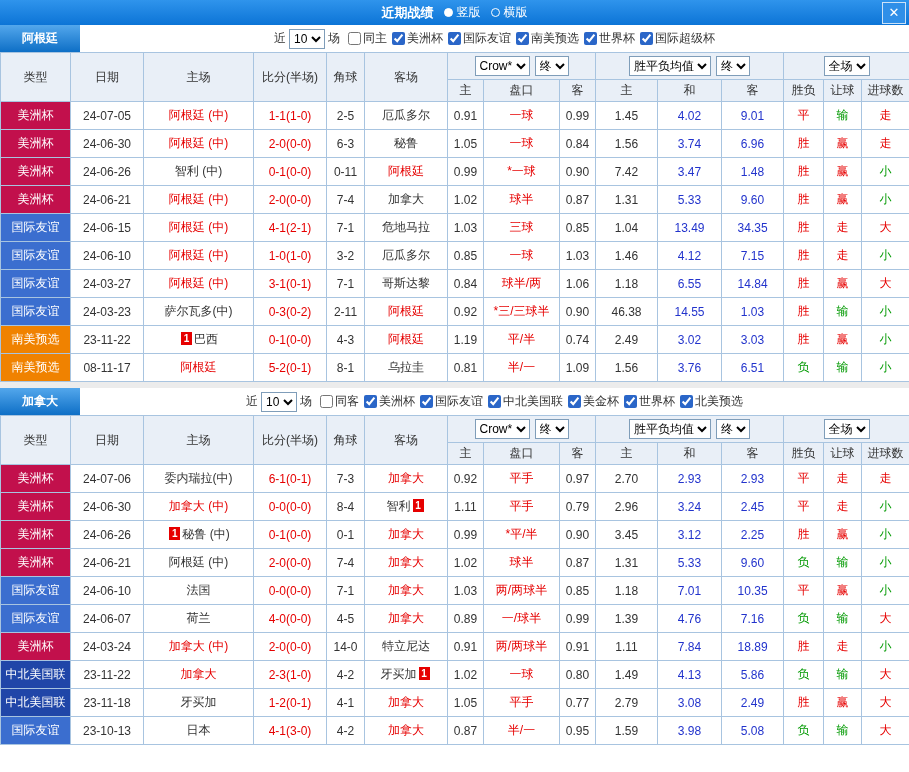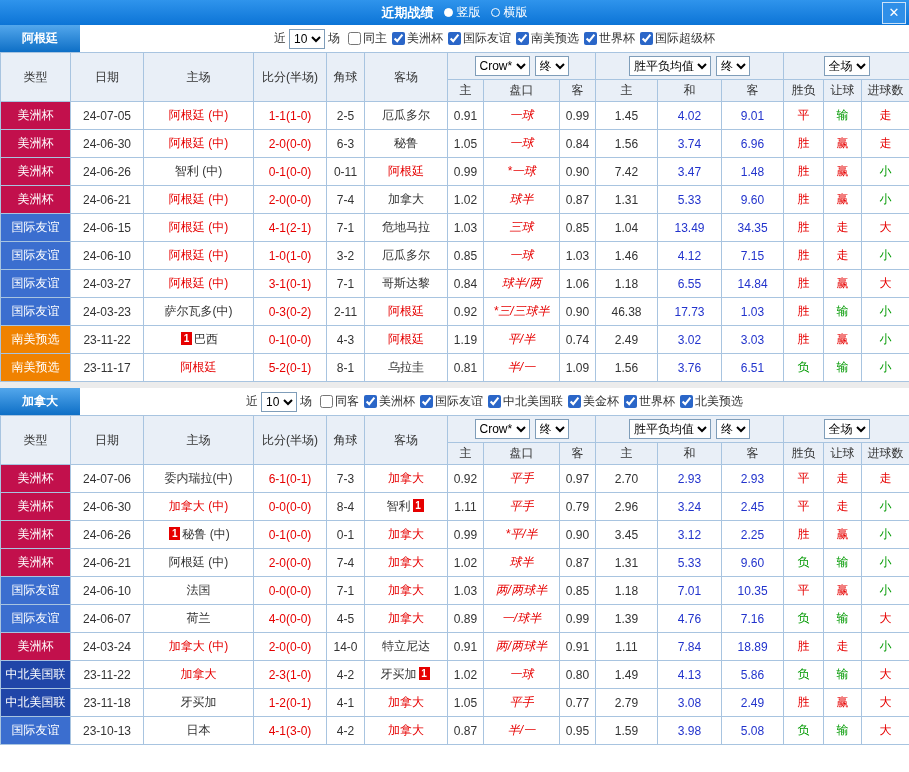--- a/index.html
+++ b/index.html
@@ -23,21 +23,21 @@
   .grid{width:100%;border-collapse:collapse;table-layout:fixed;}
   .grid td{border:1px solid #a8c4e0;text-align:center;padding:0;overflow:hidden;white-space:nowrap;}
   .grid thead td{background:#e9eff7;}
   .grid thead tr.h1 td{height:26px;}
   .grid thead tr.h2 td{height:21px;}
   .grid tbody td{height:27px;}
   .dd-cell{padding:2px 0;}
   .dd-wrap{display:flex;align-items:center;justify-content:center;gap:5px;}
   .type{color:#fff;}
   .score{color:#e60000;}
-  .handicap{color:#e60000;font-style:italic;}
+  .handicap{color:#e60000;}
   .blue{color:#2233cc;}
   .focus{color:#e60000;}
   .team-name{cursor:pointer;}
   .card{display:inline-block;min-width:11px;height:13px;line-height:13px;background:#e60000;color:#fff;font-size:10px;font-weight:bold;margin:0 2px;vertical-align:1px;}
   
   .summary{text-align:center;padding:6px 0 7px;color:#2222cc;}
   .summary .hl{background:#009933;color:#fff;padding:0 3px;font-weight:bold;margin:0 2px;}
   .summary .red{color:#e60000;}
   .divider{height:6px;background:#ececec;}
 </style>
@@ -272,21 +272,21 @@
           <td class="type" style="background: rgb(59, 110, 207);">国际友谊</td>
           <td>24-03-23</td>
           <td class="team"><span class="team-name">萨尔瓦多(中)</span></td>
           <td class="score">0-3(0-2)</td>
           <td>2-11</td>
           <td class="team"><span class="team-name focus">阿根廷</span></td>
           <td>0.92</td>
           <td class="handicap">*三/三球半</td>
           <td>0.90</td>
           <td>46.38</td>
-          <td class="blue">17.73</td>
+          <td class="blue">14.55</td>
           <td class="blue">1.03</td>
           <td style="color: rgb(230, 0, 0);">胜</td>
           <td style="color: rgb(0, 153, 0);">输</td>
           <td style="color: rgb(0, 153, 0);">小</td>
         </tr>
         <tr>
           <td class="type" style="background: rgb(240, 130, 0);">南美预选</td>
           <td>23-11-22</td>
           <td class="team"><span class="card">1</span><span class="team-name">巴西</span></td>
           <td class="score">0-1(0-0)</td>
@@ -297,21 +297,21 @@
           <td>0.74</td>
           <td>2.49</td>
           <td class="blue">3.02</td>
           <td class="blue">3.03</td>
           <td style="color: rgb(230, 0, 0);">胜</td>
           <td style="color: rgb(230, 0, 0);">赢</td>
           <td style="color: rgb(0, 153, 0);">小</td>
         </tr>
         <tr>
           <td class="type" style="background: rgb(240, 130, 0);">南美预选</td>
-          <td>23-11-17</td>
+          <td>08-11-17</td>
           <td class="team"><span class="team-name focus">阿根廷</span></td>
           <td class="score">5-2(0-1)</td>
           <td>8-1</td>
           <td class="team"><span class="team-name">乌拉圭</span></td>
           <td>0.81</td>
           <td class="handicap">半/一</td>
           <td>1.09</td>
           <td>1.56</td>
           <td class="blue">3.76</td>
           <td class="blue">6.51</td>

